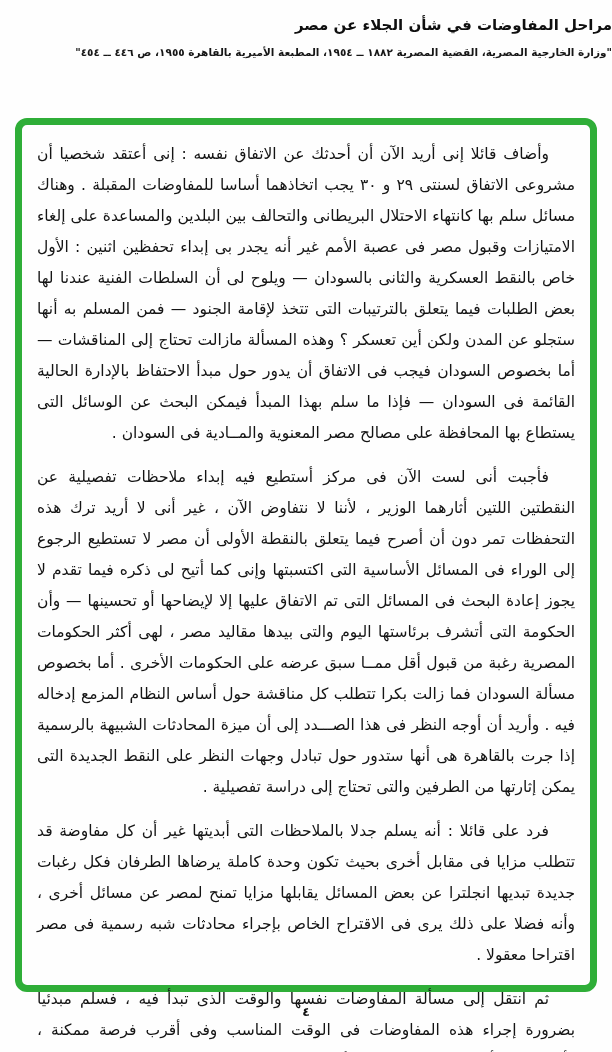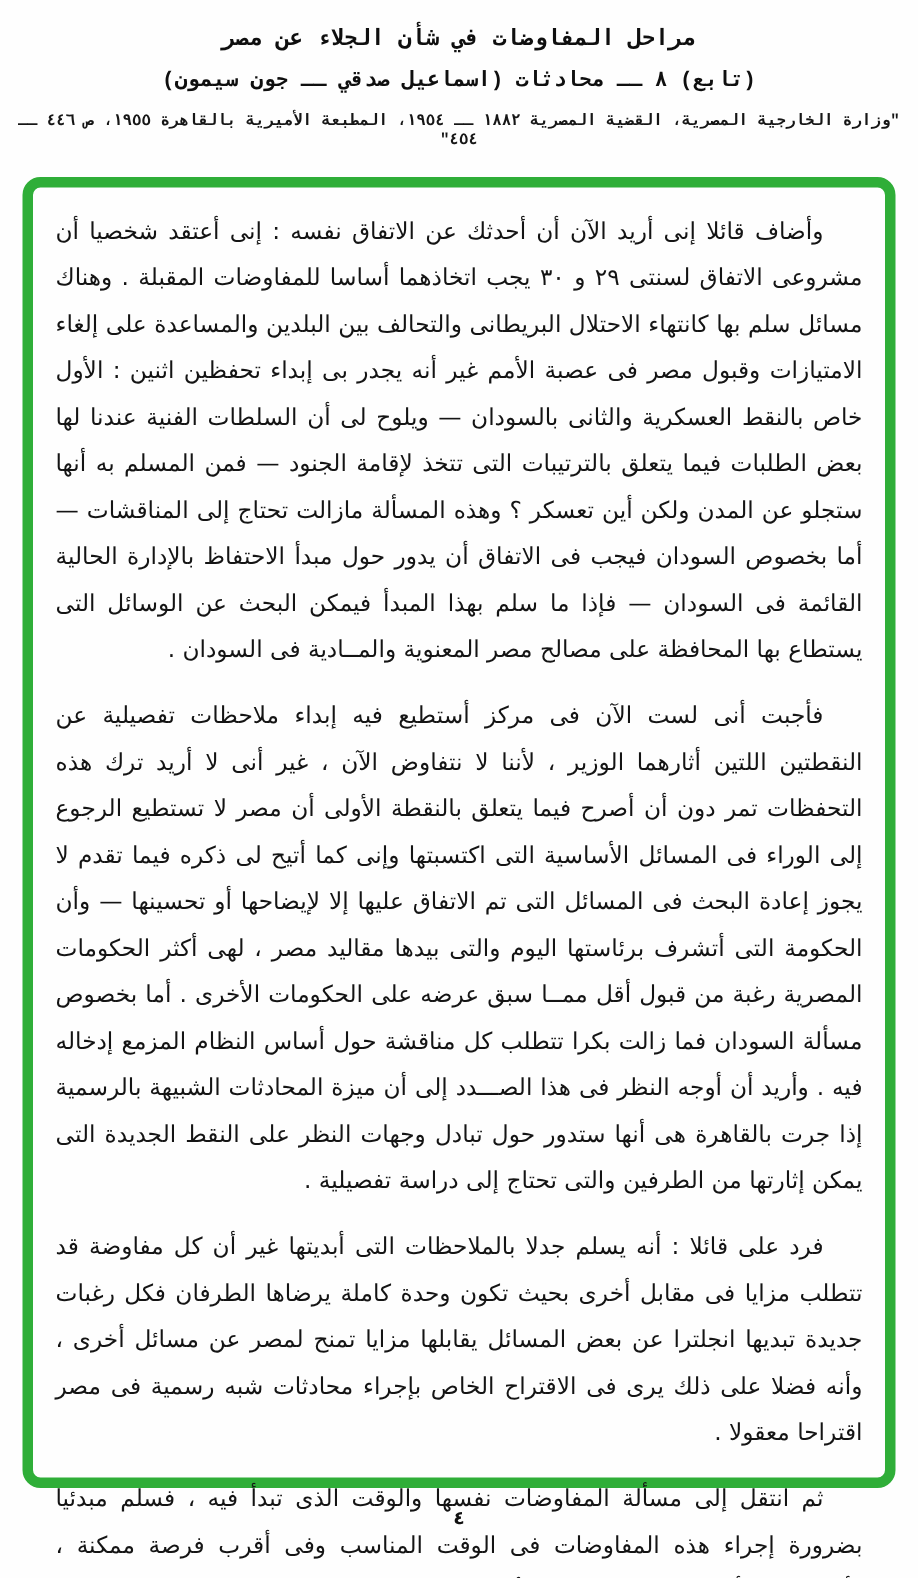--- a/index.html
+++ b/index.html
@@ -9,21 +9,21 @@
     font-family:"DejaVu Sans", sans-serif;
   }
   .page {
     position:relative;
     width:612px; height:1052px;
     background:#fefefe;
     overflow:hidden;
   }
   .doc-header {
     position:absolute; top:16px; left:0; right:0;
-    text-align:center; color:#0f0f0f;font-family:Liberation Mono, monospace;
+    color:#0f0f0f;
   }
   .title {
     font-size:15px; font-weight:bold; letter-spacing:0.2px;
   }
   .subtitle {
     font-size:14px; font-weight:bold; margin-top:10px;
   }
   .citation {
     font-size:10.5px; font-weight:bold; margin-top:12px; color:#161616;
   }
@@ -52,21 +52,20 @@
     font-size:12.5px; font-weight:bold; color:#111;
   }
 </style>
 </head>
 <body>
 
 <div class="page">
 
   <header class="doc-header" dir="rtl">
     <div class="title">مراحل المفاوضات في شأن الجلاء عن مصر</div>
-    <div class="subtitle">(تابع) ٨ ــ محادثات (اسماعيل صدقي ــ جون سيمون)</div>
     <div class="citation">"وزارة الخارجية المصرية، القضية المصرية ١٨٨٢ ــ ١٩٥٤، المطبعة الأميرية بالقاهرة ١٩٥٥، ص ٤٤٦ ــ ٤٥٤"</div>
   </header>
 
   <div class="frame" style="border-color: rgb(47, 174, 56);">
     <article class="doc-body" dir="rtl">
       <p>وأضاف قائلا إنى أريد الآن أن أحدثك عن الاتفاق نفسه : إنى أعتقد شخصيا أن مشروعى الاتفاق لسنتى ٢٩ و ٣٠ يجب اتخاذهما أساسا للمفاوضات المقبلة .  وهناك مسائل سلم بها كانتهاء الاحتلال البريطانى والتحالف بين البلدين والمساعدة على إلغاء الامتيازات وقبول مصر فى عصبة الأمم غير أنه يجدر بى إبداء تحفظين اثنين : الأول خاص بالنقط العسكرية والثانى بالسودان — ويلوح لى أن السلطات الفنية عندنا لها بعض الطلبات فيما يتعلق بالترتيبات التى تتخذ لإقامة الجنود — فمن المسلم به أنها ستجلو عن المدن ولكن أين تعسكر ؟ وهذه المسألة مازالت تحتاج إلى المناقشات — أما بخصوص السودان فيجب فى الاتفاق أن يدور حول مبدأ الاحتفاظ بالإدارة الحالية القائمة فى السودان — فإذا ما سلم بهذا المبدأ فيمكن البحث عن الوسائل التى يستطاع بها المحافظة على مصالح مصر المعنوية والمــادية فى السودان .</p>
       <p>فأجبت أنى لست الآن فى مركز أستطيع فيه إبداء ملاحظات تفصيلية عن النقطتين اللتين أثارهما الوزير ،  لأننا لا نتفاوض الآن ،  غير أنى لا أريد ترك هذه التحفظات تمر دون أن أصرح فيما يتعلق بالنقطة الأولى أن مصر لا تستطيع الرجوع إلى الوراء فى المسائل الأساسية التى اكتسبتها وإنى كما أتيح لى ذكره فيما تقدم لا يجوز إعادة البحث فى المسائل التى تم الاتفاق عليها إلا لإيضاحها أو تحسينها — وأن الحكومة التى أتشرف برئاستها اليوم والتى بيدها مقاليد مصر ، لهى أكثر الحكومات المصرية رغبة من قبول أقل ممــا سبق عرضه على الحكومات الأخرى . أما بخصوص مسألة السودان فما زالت بكرا تتطلب كل مناقشة حول أساس النظام المزمع إدخاله فيه . وأريد أن أوجه النظر فى هذا الصـــدد إلى أن ميزة المحادثات الشبيهة بالرسمية إذا جرت بالقاهرة هى أنها ستدور حول تبادل وجهات النظر على النقط الجديدة التى يمكن إثارتها من الطرفين والتى تحتاج إلى دراسة تفصيلية .</p>
       <p>فرد على قائلا : أنه يسلم جدلا بالملاحظات التى أبديتها غير أن كل مفاوضة قد تتطلب مزايا فى مقابل أخرى بحيث تكون وحدة كاملة يرضاها الطرفان فكل رغبات جديدة تبديها انجلترا عن بعض المسائل يقابلها مزايا تمنح لمصر عن مسائل أخرى ، وأنه فضلا على ذلك يرى فى الاقتراح الخاص بإجراء محادثات شبه رسمية فى مصر اقتراحا معقولا .</p>
       <p>ثم انتقل إلى مسألة المفاوضات نفسها والوقت الذى تبدأ فيه ، فسلم مبدئيا بضرورة إجراء هذه المفاوضات فى الوقت المناسب وفى أقرب فرصة ممكنة ،  وأضاف إلى أنه سيرجع فى هــذا الأمر إلى الوزارة البريطانية لكى تدور المفاوضات التمهيدية وشبه الرسمية فى مصر بين المندوب</p>
     </article>

